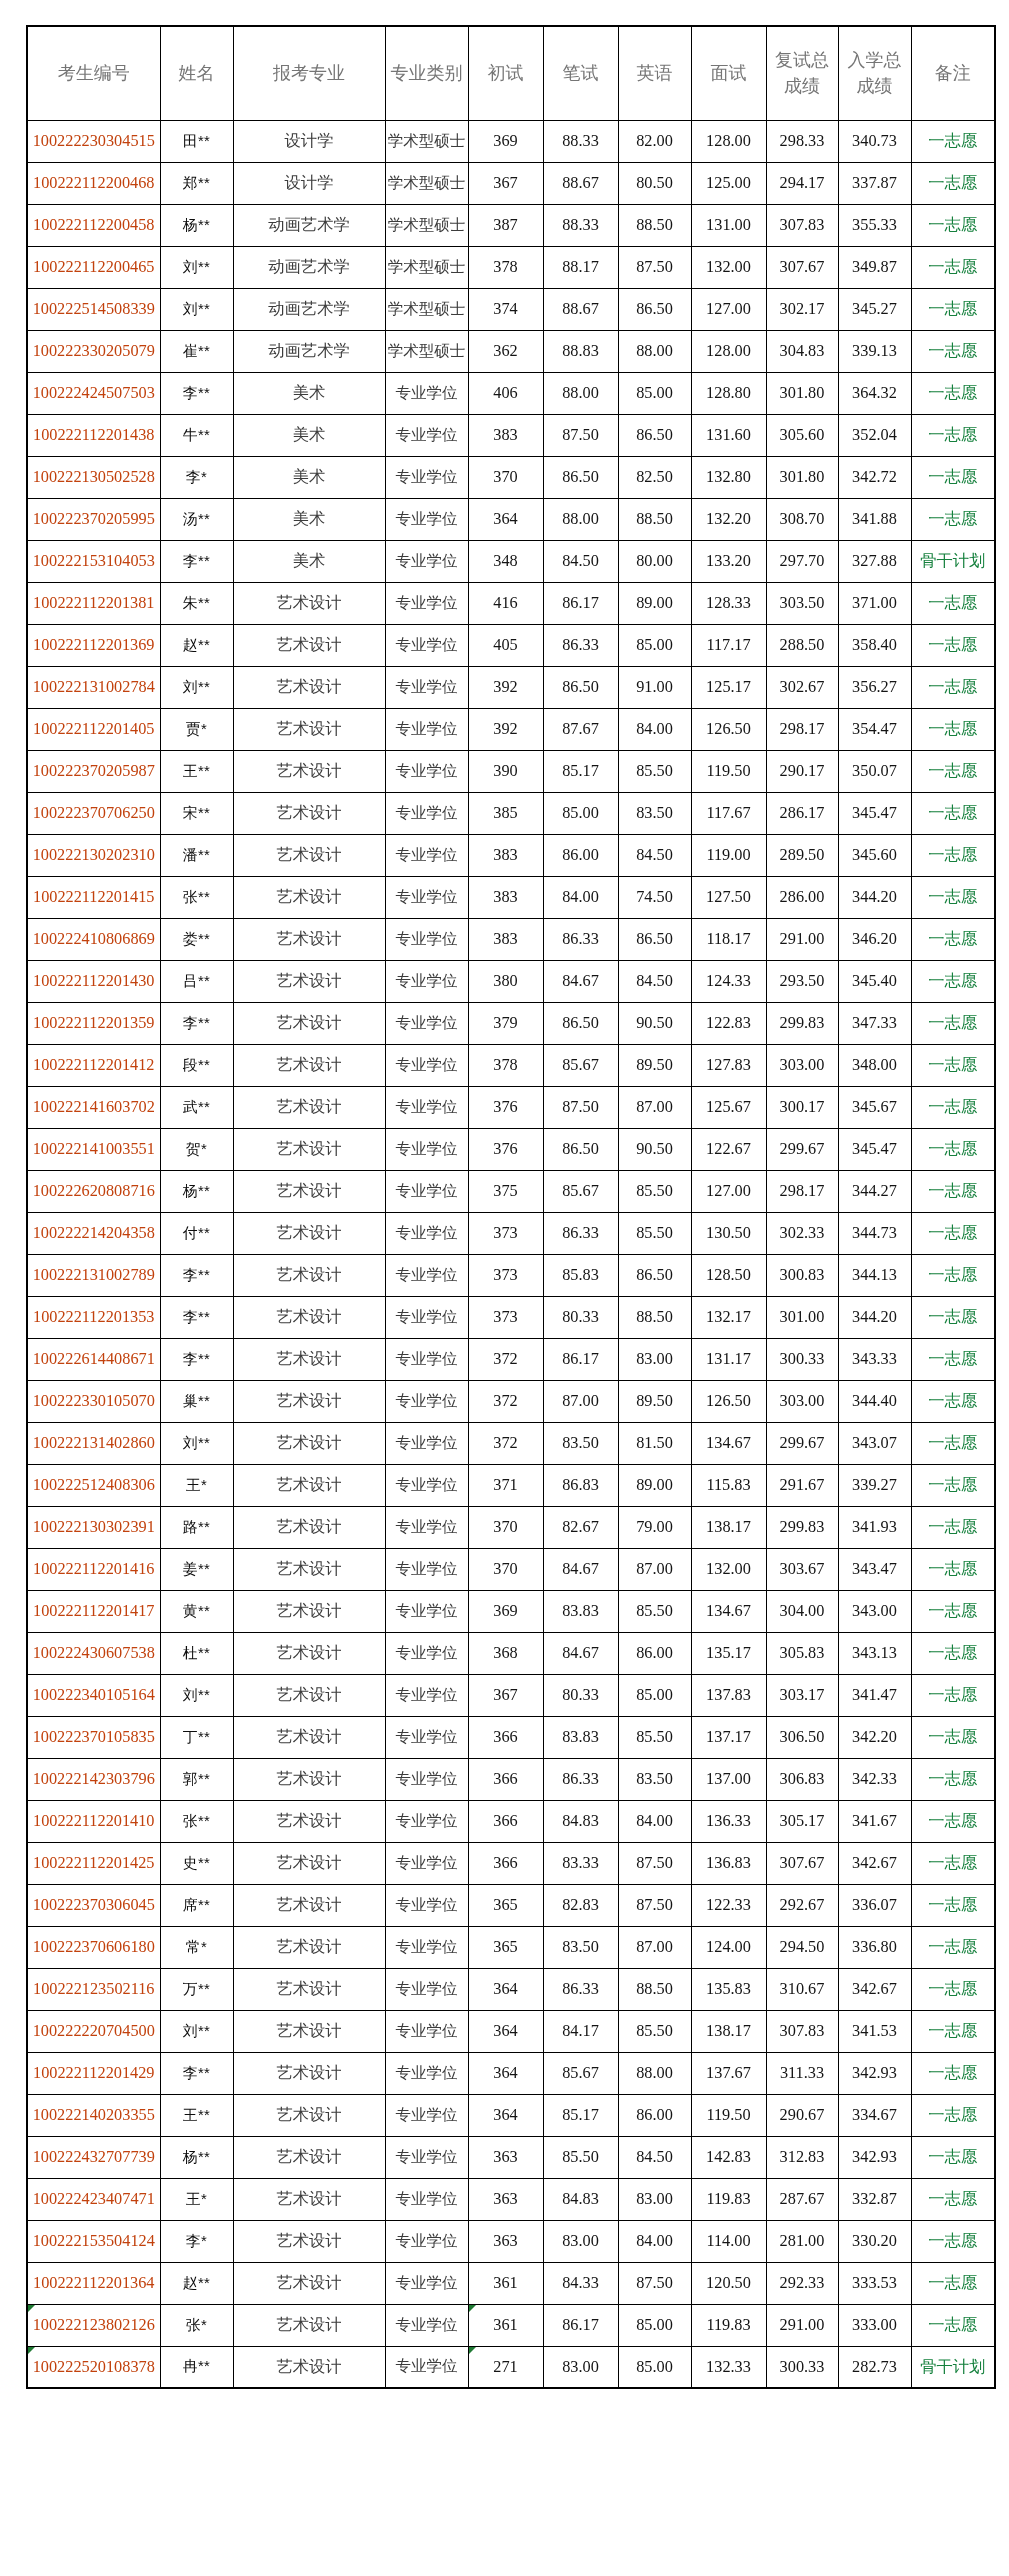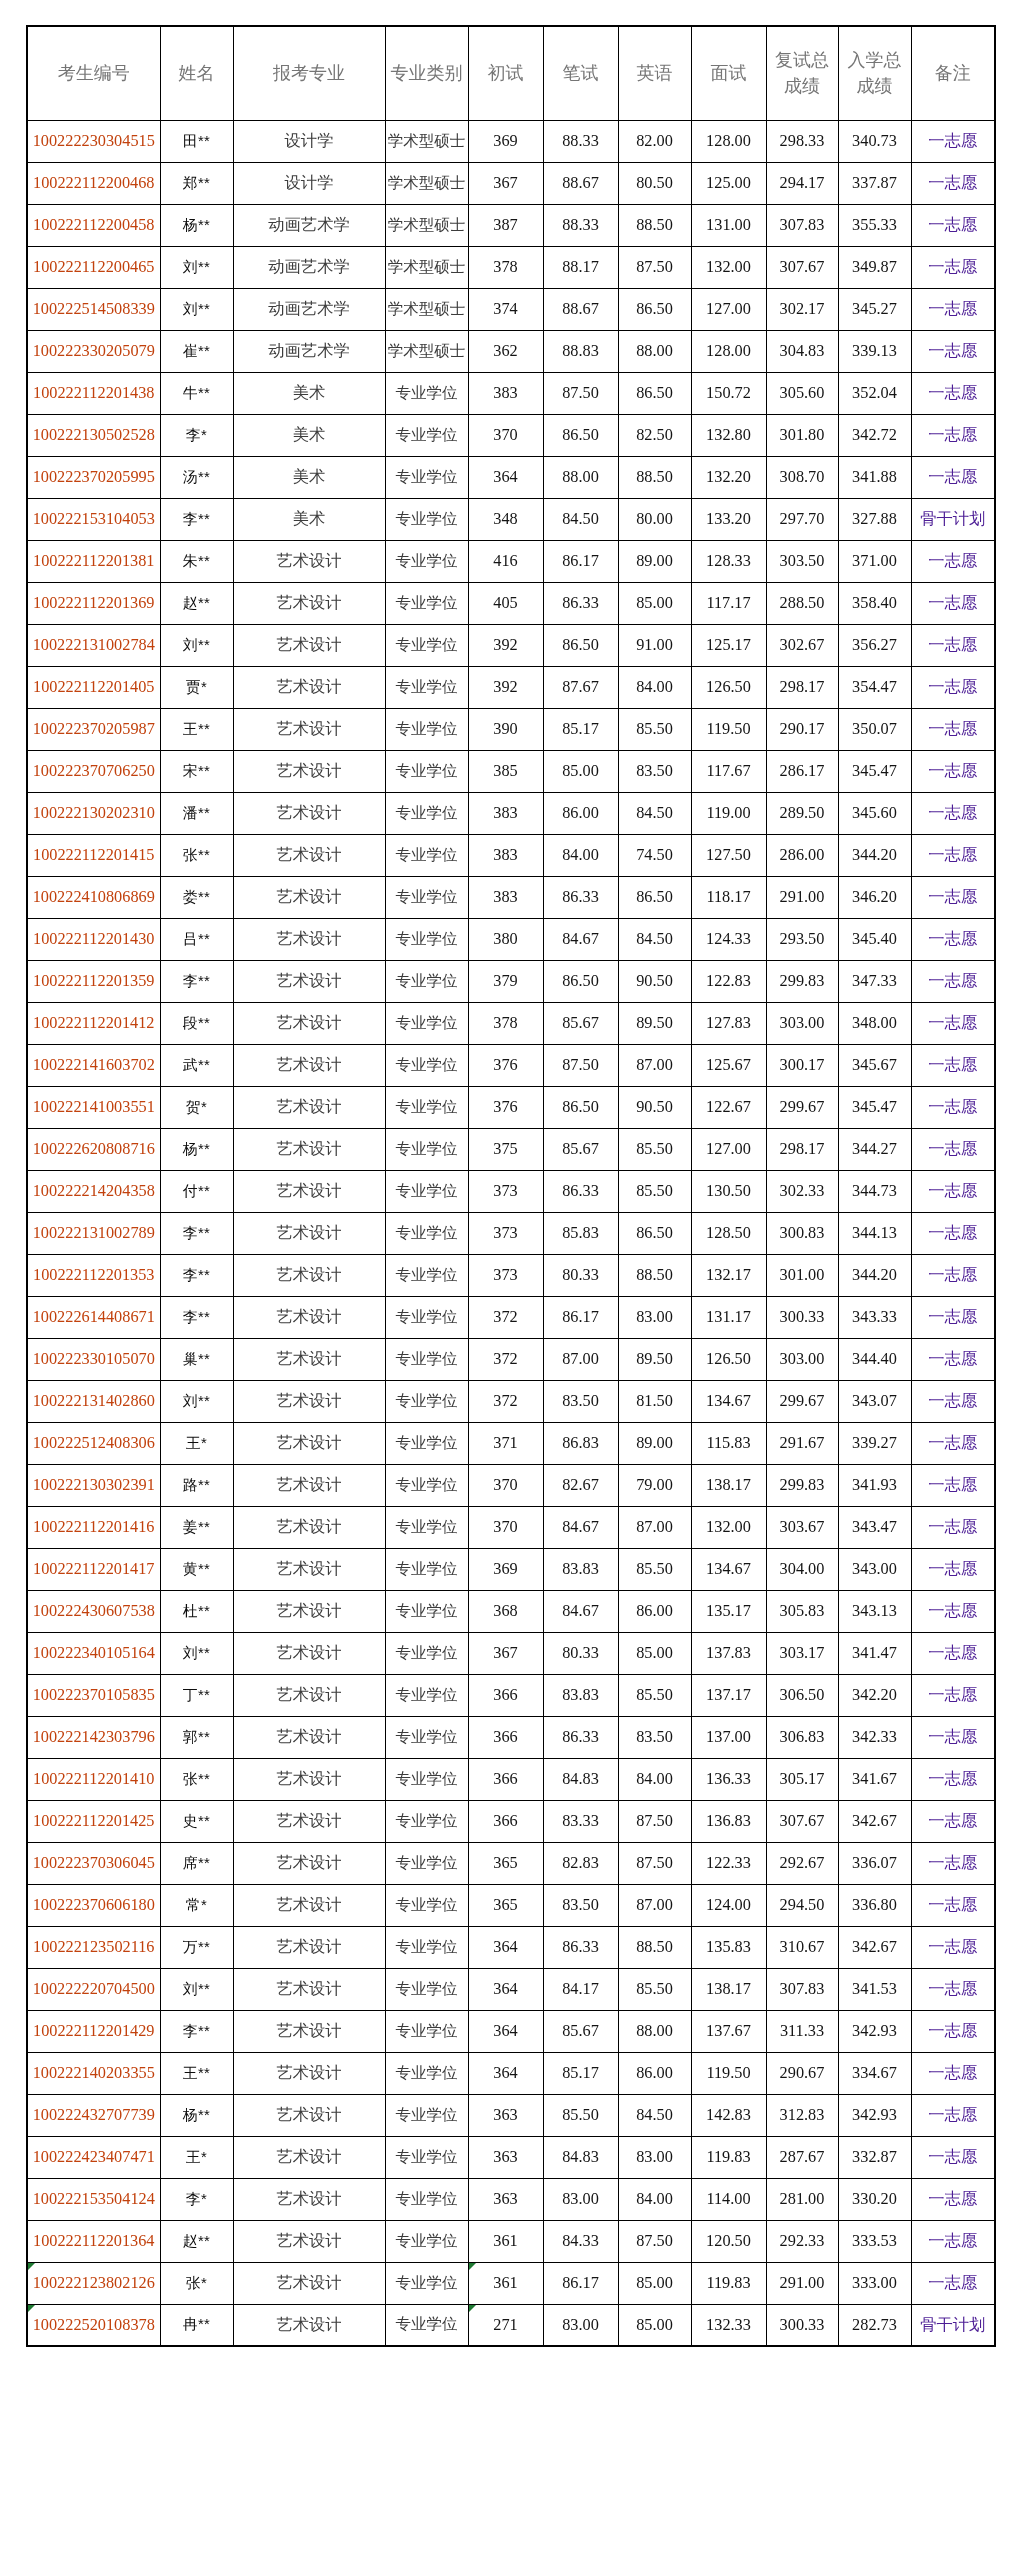--- a/index.html
+++ b/index.html
@@ -75,21 +75,21 @@
     padding: 0 0.8px;
   }
   td.c-num {
     font-family: "Liberation Serif", serif;
     font-size: 16.3px;
     color: #141414;
   }
   td.c-remark {
     font-family: "Liberation Serif", serif;
     font-size: 16.3px;
-    color: #4c1d95;
+    color: #15803d;
     white-space: nowrap;
     padding: 0 0.8px;
   }
   .green-flag {
     position: absolute;
     left: 0;
     top: 0;
     width: 0;
     height: 0;
     border-top: 7px solid #1f7a33;
@@ -202,28 +202,41 @@
           <td class="c-cn c-cat">学术型硕士</td>
           <td class="c-num">362</td>
           <td class="c-num">88.83</td>
           <td class="c-num">88.00</td>
           <td class="c-num">128.00</td>
           <td class="c-num">304.83</td>
           <td class="c-num">339.13</td>
           <td class="c-remark">一志愿</td>
         </tr>
         <tr>
+          <td class="c-id">100222424507503</td>
+          <td class="c-name">李**</td>
+          <td class="c-cn">美术</td>
+          <td class="c-cn c-cat">专业学位</td>
+          <td class="c-num">406</td>
+          <td class="c-num">88.00</td>
+          <td class="c-num">85.00</td>
+          <td class="c-num">128.80</td>
+          <td class="c-num">301.80</td>
+          <td class="c-num">364.32</td>
+          <td class="c-remark">一志愿</td>
+        </tr>
+        <tr>
           <td class="c-id">100222112201438</td>
           <td class="c-name">牛**</td>
           <td class="c-cn">美术</td>
           <td class="c-cn c-cat">专业学位</td>
           <td class="c-num">383</td>
           <td class="c-num">87.50</td>
           <td class="c-num">86.50</td>
-          <td class="c-num">150.72</td>
+          <td class="c-num">131.60</td>
           <td class="c-num">305.60</td>
           <td class="c-num">352.04</td>
           <td class="c-remark">一志愿</td>
         </tr>
         <tr>
           <td class="c-id">100222130502528</td>
           <td class="c-name">李*</td>
           <td class="c-cn">美术</td>
           <td class="c-cn c-cat">专业学位</td>
           <td class="c-num">370</td>

